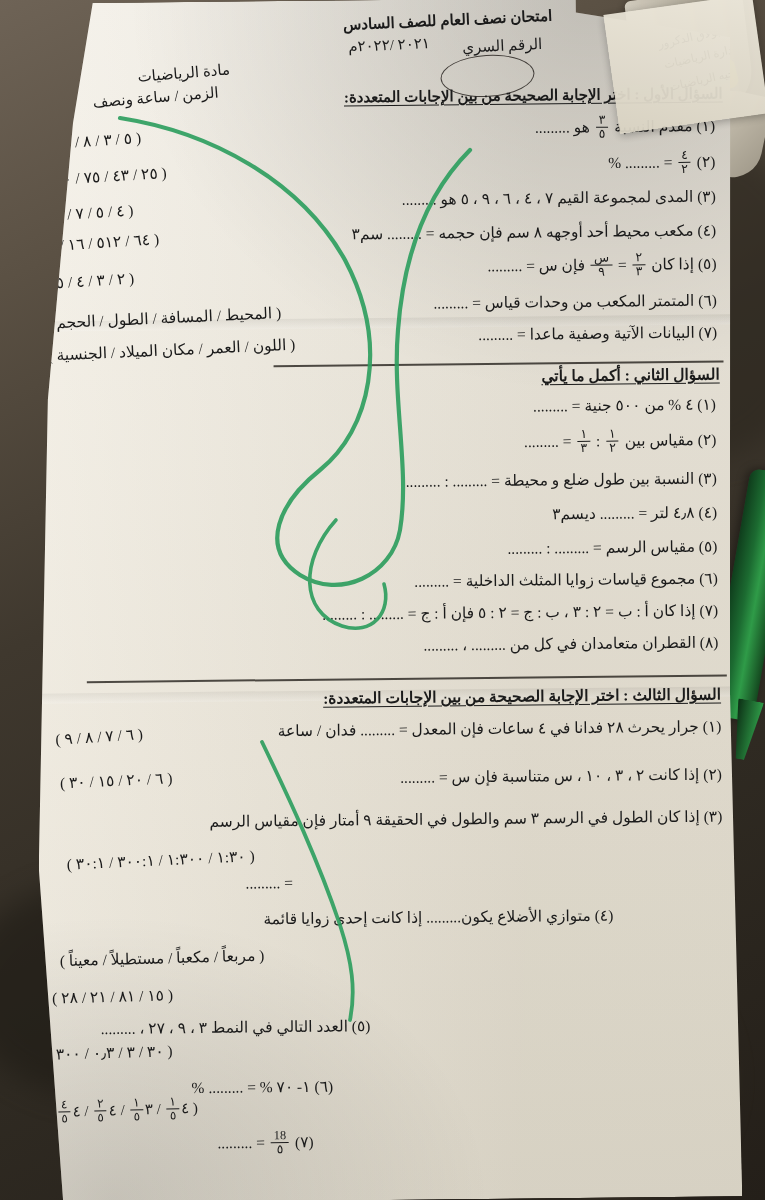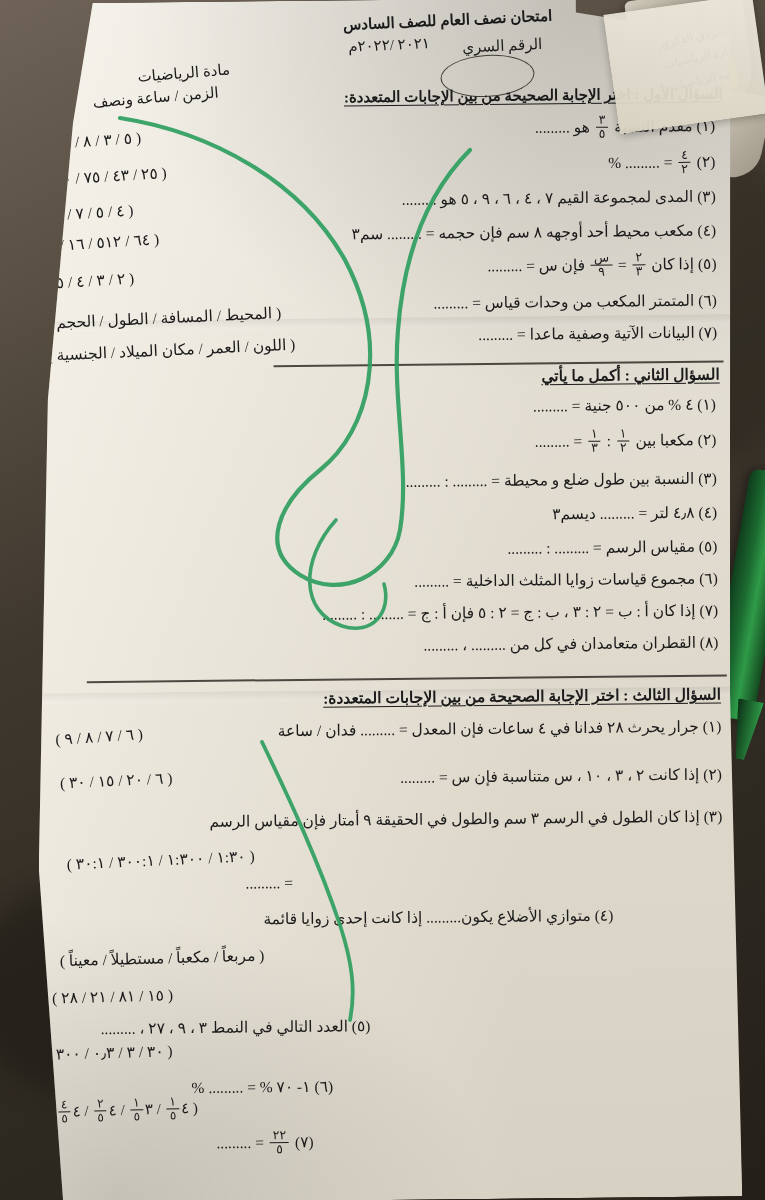--- a/index.html
+++ b/index.html
@@ -292,21 +292,21 @@
       <div class="hline" style="right:10px; top:364px; width:450px;"></div>
       <div class="t bold u" style="right:14px; top:366px;">السؤال الثاني : أكمل ما يأتي</div>
 
       <div class="t" style="right:18px; top:396px;">
         <span>(١)</span>
         <span>٤ % من ٥٠٠ جنية = .........</span>
       </div>
 
       <div class="t" style="right:18px; top:430px;">
         <span>(٢)</span>
-        <span>مكعبا بين</span>
+        <span>مقياس بين</span>
         <span class="frac">
           <span class="num">١</span><span class="den">٢</span>
         </span>
         <span>:</span>
         <span class="frac">
           <span class="num">١</span><span class="den">٣</span>
         </span>
         <span>= .........</span>
       </div>
 
@@ -388,21 +388,21 @@
         <span>/</span>
         <span class="mixed">٤<span class="frac"><span class="num">٢</span><span class="den">٥</span></span></span>
         <span>/</span>
         <span class="mixed">٤<span class="frac"><span class="num">٤</span><span class="den">٥</span></span></span>
         <span>)</span>
       </div>
 
       <div class="t" style="right:428px; top:1128px;">
         <span>(٧)</span>
         <span class="frac">
-          <span class="num">٢٢</span><span class="den">٥</span>
+          <span class="num">18</span><span class="den">٥</span>
         </span>
         <span>= .........</span>
       </div>
 
     </div>
   </div>
 
   <svg class="scribble" viewBox="0 0 765 1200">
     <g fill="none" stroke="#2f9e5f" stroke-width="4.2" stroke-linecap="round" opacity="0.92">
       <path d="M120 118 C 210 132, 300 180, 345 260

